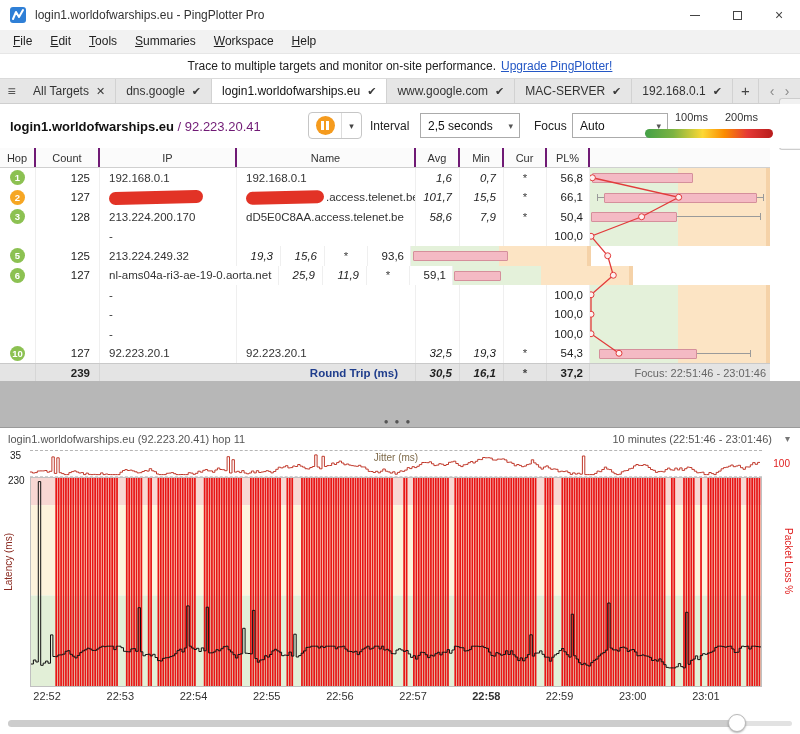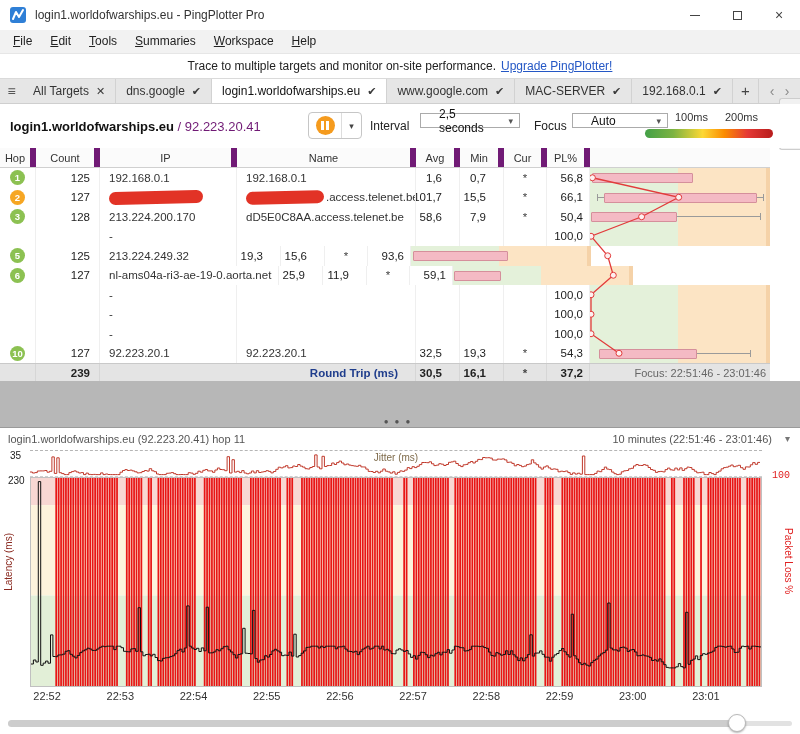--- a/index.html
+++ b/index.html
@@ -45,50 +45,50 @@
   .toolbar{position:absolute;top:104px;left:0;right:0;height:44px;background:#fff;}
   .target-title{position:absolute;left:10px;top:15px;font-size:13px;}
   .target-name{font-weight:bold;color:#111;}
   .target-ip{color:#701a75;}
   .playgroup{position:absolute;left:308px;top:8px;width:54px;height:27px;border:1px solid #c6c6c6;border-radius:4px;background:#fff;display:flex;overflow:hidden;}
   .playbtn{width:33px;display:flex;align-items:center;justify-content:center;border-right:1px solid #ddd;}
   .pausecircle{width:19px;height:19px;border-radius:50%;background:#f59b1e;display:flex;align-items:center;justify-content:center;gap:2px;}
   .pausecircle i{display:block;width:3px;height:9px;background:#fff;}
   .playdrop{flex:1;display:flex;align-items:center;justify-content:center;font-size:9px;color:#444;}
   .ddlabel{position:absolute;top:15px;font-size:12px;color:#222;}
-  .dd{position:absolute;top:9px;height:15px;border:1px solid #ababab;background:#fff;display:flex;align-items:center;font-size:12px;padding-left:18px;color:#111;}
+  .dd{position:absolute;top:9px;height:25px;border:1px solid #ababab;background:#fff;display:flex;align-items:center;font-size:12px;padding-left:7px;color:#111;}
   .dd .chev{margin-left:auto;padding:0 6px;font-size:9px;color:#555;}
   #interval-label{left:370px;}
   #interval-dd{left:420px;width:100px;}
   #focus-label{left:534px;}
   #focus-dd{left:572px;width:96px;}
   .legend{position:absolute;left:645px;top:6px;width:128px;height:33px;}
   .legend .l100{position:absolute;left:30px;top:1px;font-size:11px;color:#333;}
   .legend .l200{position:absolute;left:80px;top:1px;font-size:11px;color:#333;}
   .legendbar{position:absolute;left:0;right:0;bottom:5px;height:9px;border-radius:5px;
     background:linear-gradient(to right,#43a047 0%,#7cb342 22%,#fdd835 45%,#fb8c00 62%,#e53935 80%,#b71c1c 100%);}
 
   
   .w-hop{width:36px;} .w-count{width:64px;} .w-ip{width:137px;} .w-name{width:179px;}
   .w-avg{width:44px;} .w-min{width:44px;} .w-cur{width:43px;} .w-pl{width:43px;} .w-graph{width:180px;}
   .thead{position:absolute;top:148px;left:0;width:770px;height:20px;display:flex;background:#fbfbfb;border-bottom:1px solid #d0d0d0;font-size:11px;color:#333;}
-  .thead .hcell{display:flex;align-items:center;justify-content:center;border-right:6px solid #701a75;}
+  .thead .hcell{display:flex;align-items:center;justify-content:center;border-right:2px solid #701a75;}
   .lat-head{position:relative;border-right:none!important;
     background:linear-gradient(to right,#dff0d5 0,#dff0d5 88px,#fce3c2 88px,#fce3c2 176px,#f5d2a8 176px,#f5d2a8 180px);}
   .lat-head .lh-left{position:absolute;left:3px;top:4px;font-size:10px;color:#555;}
   .lat-head .lh-center{position:absolute;left:0;right:0;text-align:center;top:3px;font-size:11px;color:#444;}
   .lat-head .lh-right{position:absolute;right:3px;top:4px;font-size:10px;color:#555;}
 
   .rows{position:absolute;top:168px;left:0;width:770px;height:195px;background:#fff;}
   .trow{display:flex;height:19.5px;}
   .cell{border-right:1px solid #efefef;display:flex;align-items:center;font-size:11.5px;color:#222;overflow:hidden;}
   .cell.hop{justify-content:center;}
   .cell.count{justify-content:flex-end;padding-right:9px;}
   .cell.ip,.cell.name{padding-left:9px;color:#333;}
-  .cell.avg,.cell.min{justify-content:flex-end;padding-right:17px;}
+  .cell.avg,.cell.min{justify-content:flex-end;padding-right:7px;font-style:italic;}
   .cell.cur{justify-content:center;color:#444;}
   .cell.pl{justify-content:flex-end;padding-right:6px;}
   .cell.graph{position:relative;border-right:none;
     background:linear-gradient(to right,#e4f1da 0,#e4f1da 88px,#fce4c4 88px,#fce4c4 176px,#f5d2a8 176px,#f5d2a8 180px);}
   .hopcircle{width:15px;height:15px;border-radius:50%;color:#fff;font-size:9.5px;font-weight:bold;display:flex;align-items:center;justify-content:center;}
   .hopcircle.green{background:#8cc152;}
   .hopcircle.orange{background:#f6a623;}
   .redact{display:inline-block;width:94px;height:13px;background:#e23326;border-radius:8px;transform:rotate(-1.5deg);}
   .redact.short{width:78px;margin-right:2px;flex:0 0 auto;}
   .whisker{position:absolute;top:9px;height:1px;background:#9a9a9a;}
@@ -112,21 +112,21 @@
   .lower{position:absolute;top:427px;left:0;right:0;bottom:0;background:#fff;border-top:1px solid #9a9a9a;}
   .lh-left{position:absolute;left:8px;top:5px;font-size:11px;color:#555;}
   .lh-right{position:absolute;right:28px;top:5px;font-size:11px;color:#555;}
   .lh-chev{position:absolute;right:10px;top:5px;color:#777;font-size:10px;}
   .jitter{position:absolute;top:22px;left:30px;width:732px;height:27px;border-top:1px dashed #b5b5b5;border-bottom:1px dashed #cfcfcf;}
   .jitter-label{position:absolute;left:0;right:0;top:1px;text-align:center;font-size:10px;color:#7e6a4a;}
   .jit-max{position:absolute;left:10px;top:22px;font-size:10px;color:#222;}
   .graph-wrap{position:absolute;top:49px;left:30px;width:732px;height:210px;border:1px solid #c0c0c0;}
   .lat-max{position:absolute;left:8px;top:47px;font-size:10px;color:#222;}
   .lat-axis-label{position:absolute;left:3px;top:105px;writing-mode:vertical-rl;transform:rotate(180deg);font-size:10px;color:#8a2a20;}
-  .loss-max{position:absolute;right:10px;top:42px;font-size:10px;color:#e02020;font-family:Liberation Mono, monospace;}
+  .loss-max{position:absolute;right:10px;top:30px;font-size:10px;color:#e02020;}
   .loss-axis-label{position:absolute;right:6px;top:100px;writing-mode:vertical-rl;font-size:10px;color:#e02020;}
   .xlabels{position:absolute;top:262px;left:30px;width:732px;height:14px;font-size:11px;color:#333;}
   .xlabels span{position:absolute;top:0;transform:translateX(-50%);}
   .scroll{position:absolute;left:0;right:0;top:281px;height:26px;background:#fff;}
   .scroll-track{position:absolute;left:8px;right:8px;top:12px;height:5px;background:#e2e2e2;border-radius:3px;}
   .scroll-thumb{position:absolute;left:8px;width:730px;top:11px;height:7px;background:#cdcdcd;border-radius:4px;}
   .scroll-knob{position:absolute;left:728px;top:5px;width:18px;height:18px;border-radius:50%;background:#fff;border:1px solid #b9b9b9;box-shadow:0 1px 2px rgba(0,0,0,0.3);}
 </style>
 </head>
 <body>
@@ -685,21 +685,21 @@
         </svg>
     </div>
 
     <div class="xlabels" id="xlabels">
         <span style="left: 17.1px;">22:52</span>
         <span style="left: 90.3px;">22:53</span>
         <span style="left: 163.5px;">22:54</span>
         <span style="left: 236.7px;">22:55</span>
         <span style="left: 309.9px;">22:56</span>
         <span style="left: 383.1px;">22:57</span>
-        <span style="left: 456.3px;">22:58</span>
+        <span style="left: 456.3px; font-weight: bold;">22:58</span>
         <span style="left: 529.5px;">22:59</span>
         <span style="left: 602.7px;">23:00</span>
         <span style="left: 675.9px;">23:01</span>
       </div>
 
     <div class="scroll">
       <div class="scroll-track"></div>
       <div class="scroll-thumb"></div>
       <div class="scroll-knob"></div>
     </div>

